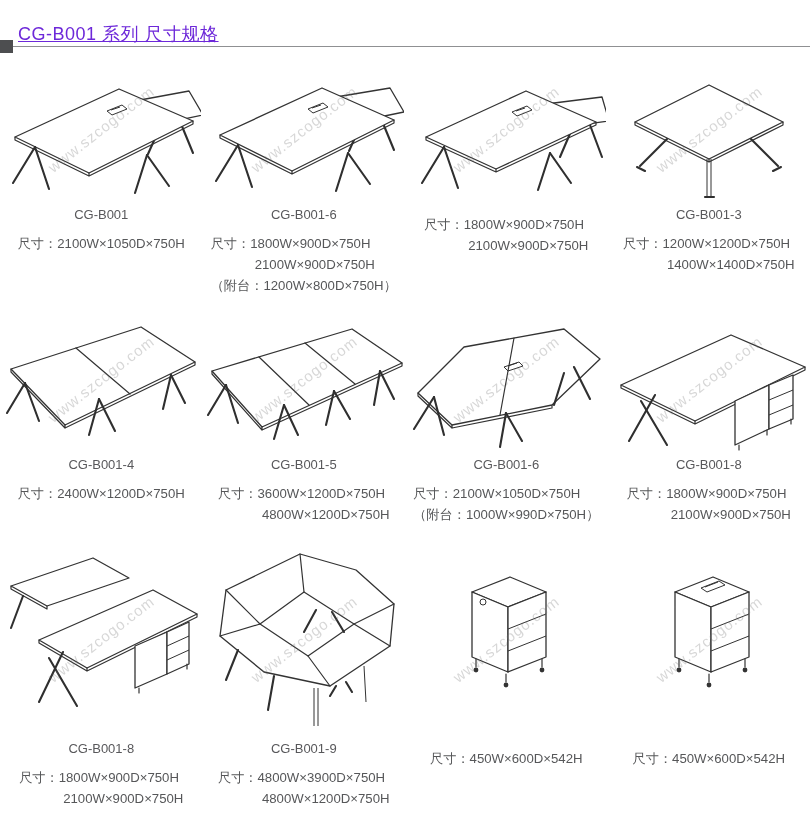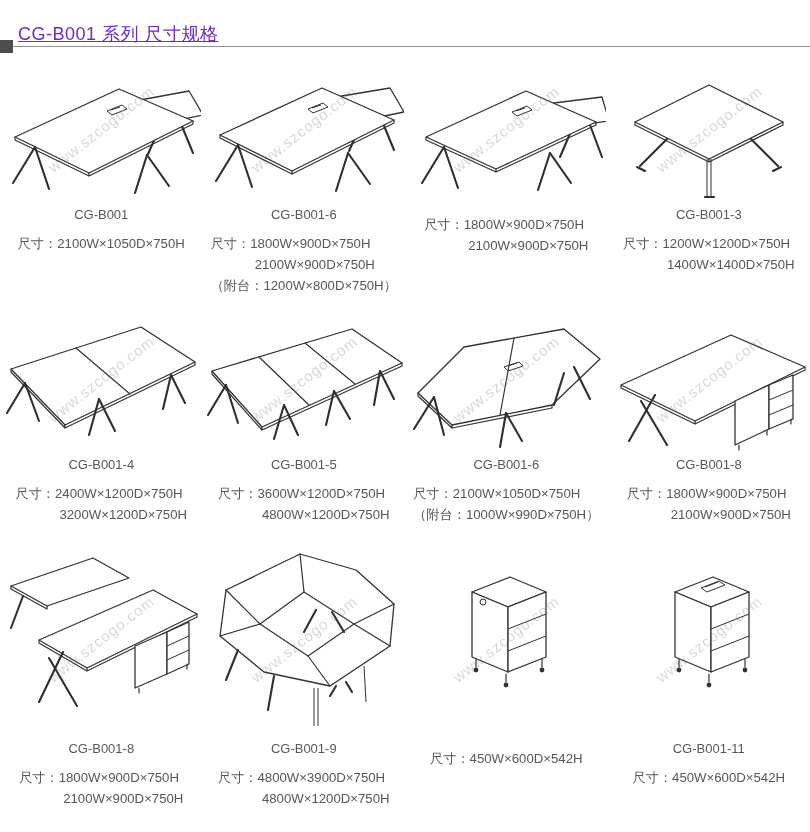--- a/index.html
+++ b/index.html
@@ -150,21 +150,20 @@
         <line class="leg" x1="24" y1="78" x2="38" y2="116"></line>
         <line class="leg" x1="98" y1="94" x2="88" y2="130"></line>
         <line class="leg" x1="98" y1="94" x2="114" y2="126"></line>
         <line class="leg" x1="170" y1="70" x2="162" y2="104"></line>
         <line class="leg" x1="170" y1="70" x2="184" y2="98"></line>
       </svg>
     </div>
     <div class="model">CG-B001-4</div>
     <div class="dims">
       <div class="dim">尺寸：2400W×1200D×750H</div>
-      <div class="dim indent">3200W×1200D×750H</div>
     </div>
   </div>
 
   <div class="cell r2">
     <div class="art">
       <span class="wm">www.szcogo.com</span>
       <svg width="200" height="148" viewBox="0 0 200 148">
         <polygon class="top" points="8,66 148,24 198,58 58,122"></polygon>
         <path class="ln" d="M8,66 L8,69 L58,125 L58,122 M58,125 L198,61 L198,58"></path>
         <line class="ln" x1="55" y1="52" x2="105" y2="100"></line>
@@ -325,19 +324,18 @@
         <polygon class="thin" points="92,48 110,41 116,45 98,52" fill="#fff"></polygon>
         <line class="thin" x1="96" y1="47" x2="109" y2="42"></line>
         <line class="ln" x1="70" y1="119" x2="70" y2="127"></line>
           <circle cx="70" cy="130" r="2.4" fill="#333"></circle>
         <line class="ln" x1="100" y1="134" x2="100" y2="142"></line>
           <circle cx="100" cy="145" r="2.4" fill="#333"></circle>
         <line class="ln" x1="136" y1="119" x2="136" y2="127"></line>
           <circle cx="136" cy="130" r="2.4" fill="#333"></circle>
       </svg>
     </div>
-    <div class="model">CG-B001-11</div>
     <div class="dims">
       <div class="dim">尺寸：450W×600D×542H</div>
     </div>
   </div>
 
 </div>
 
 </body></html>

